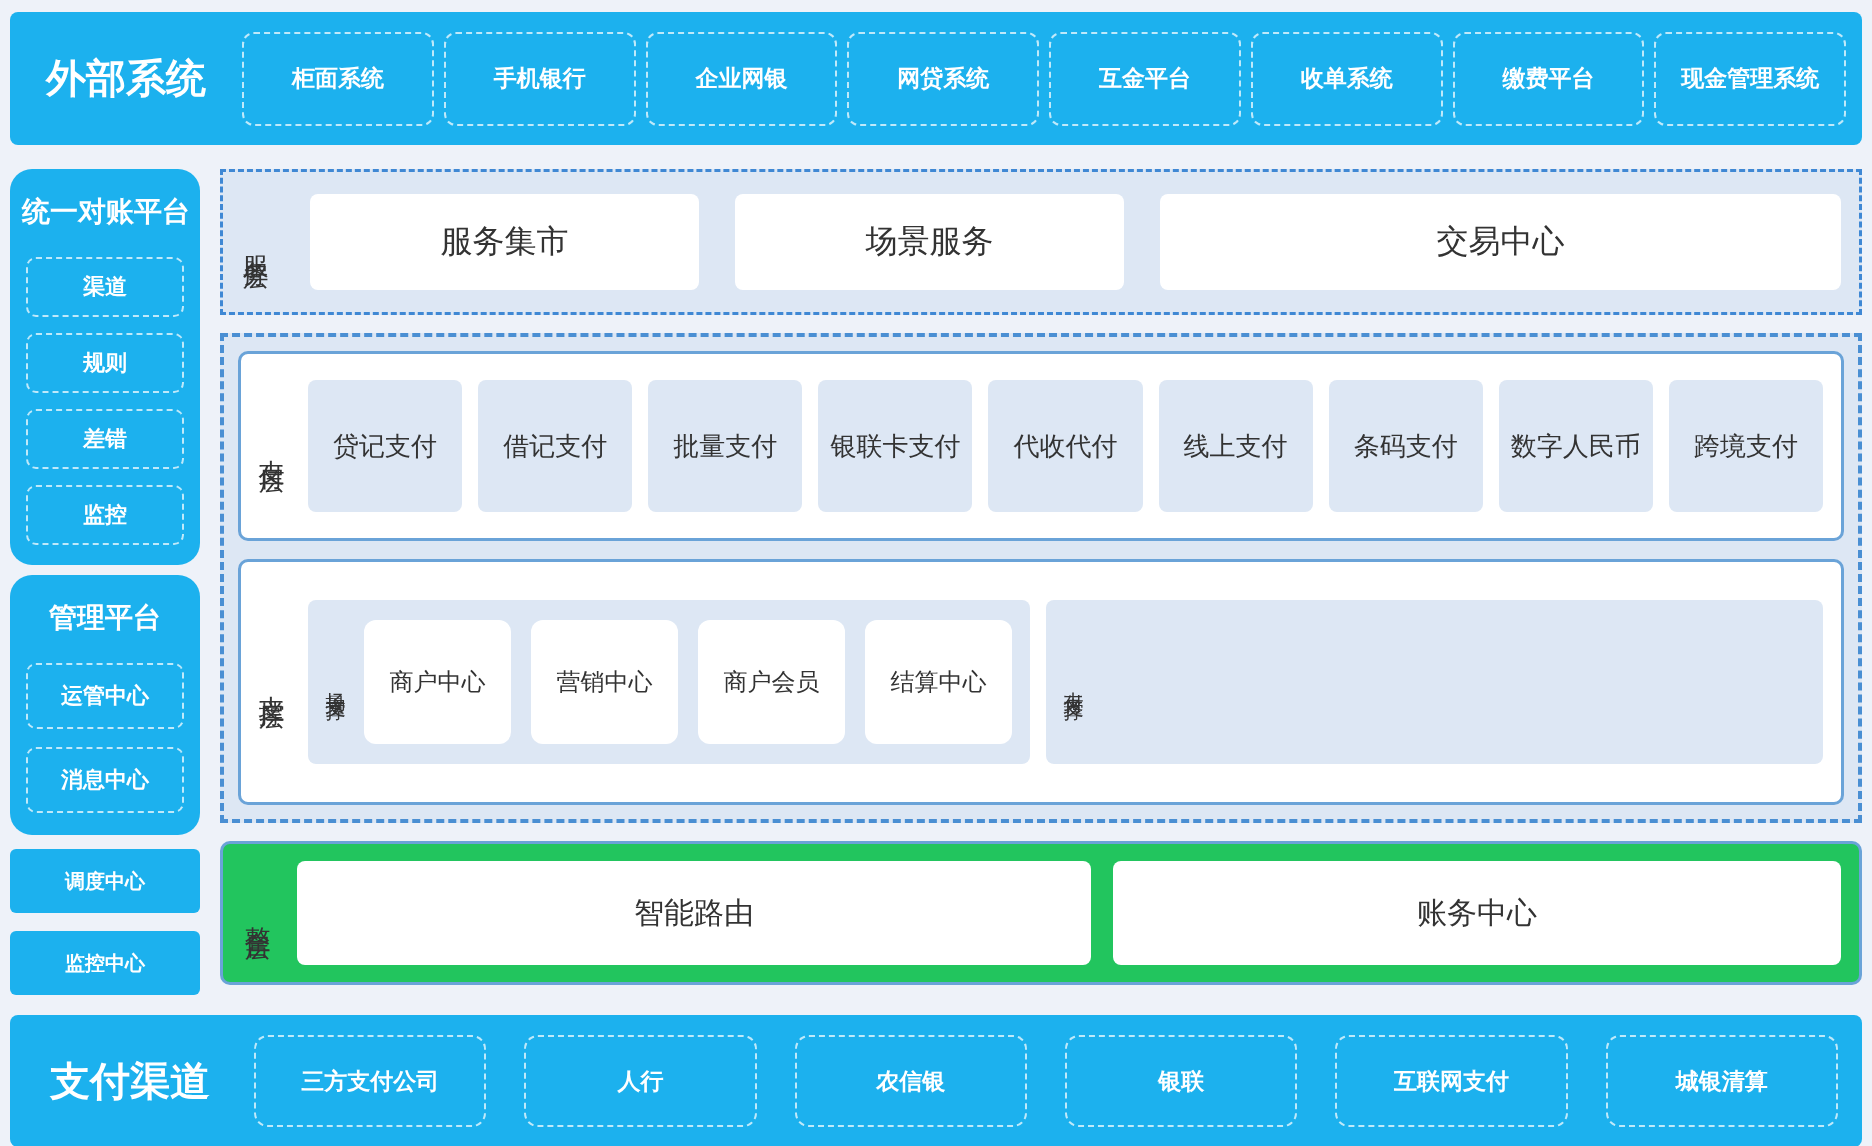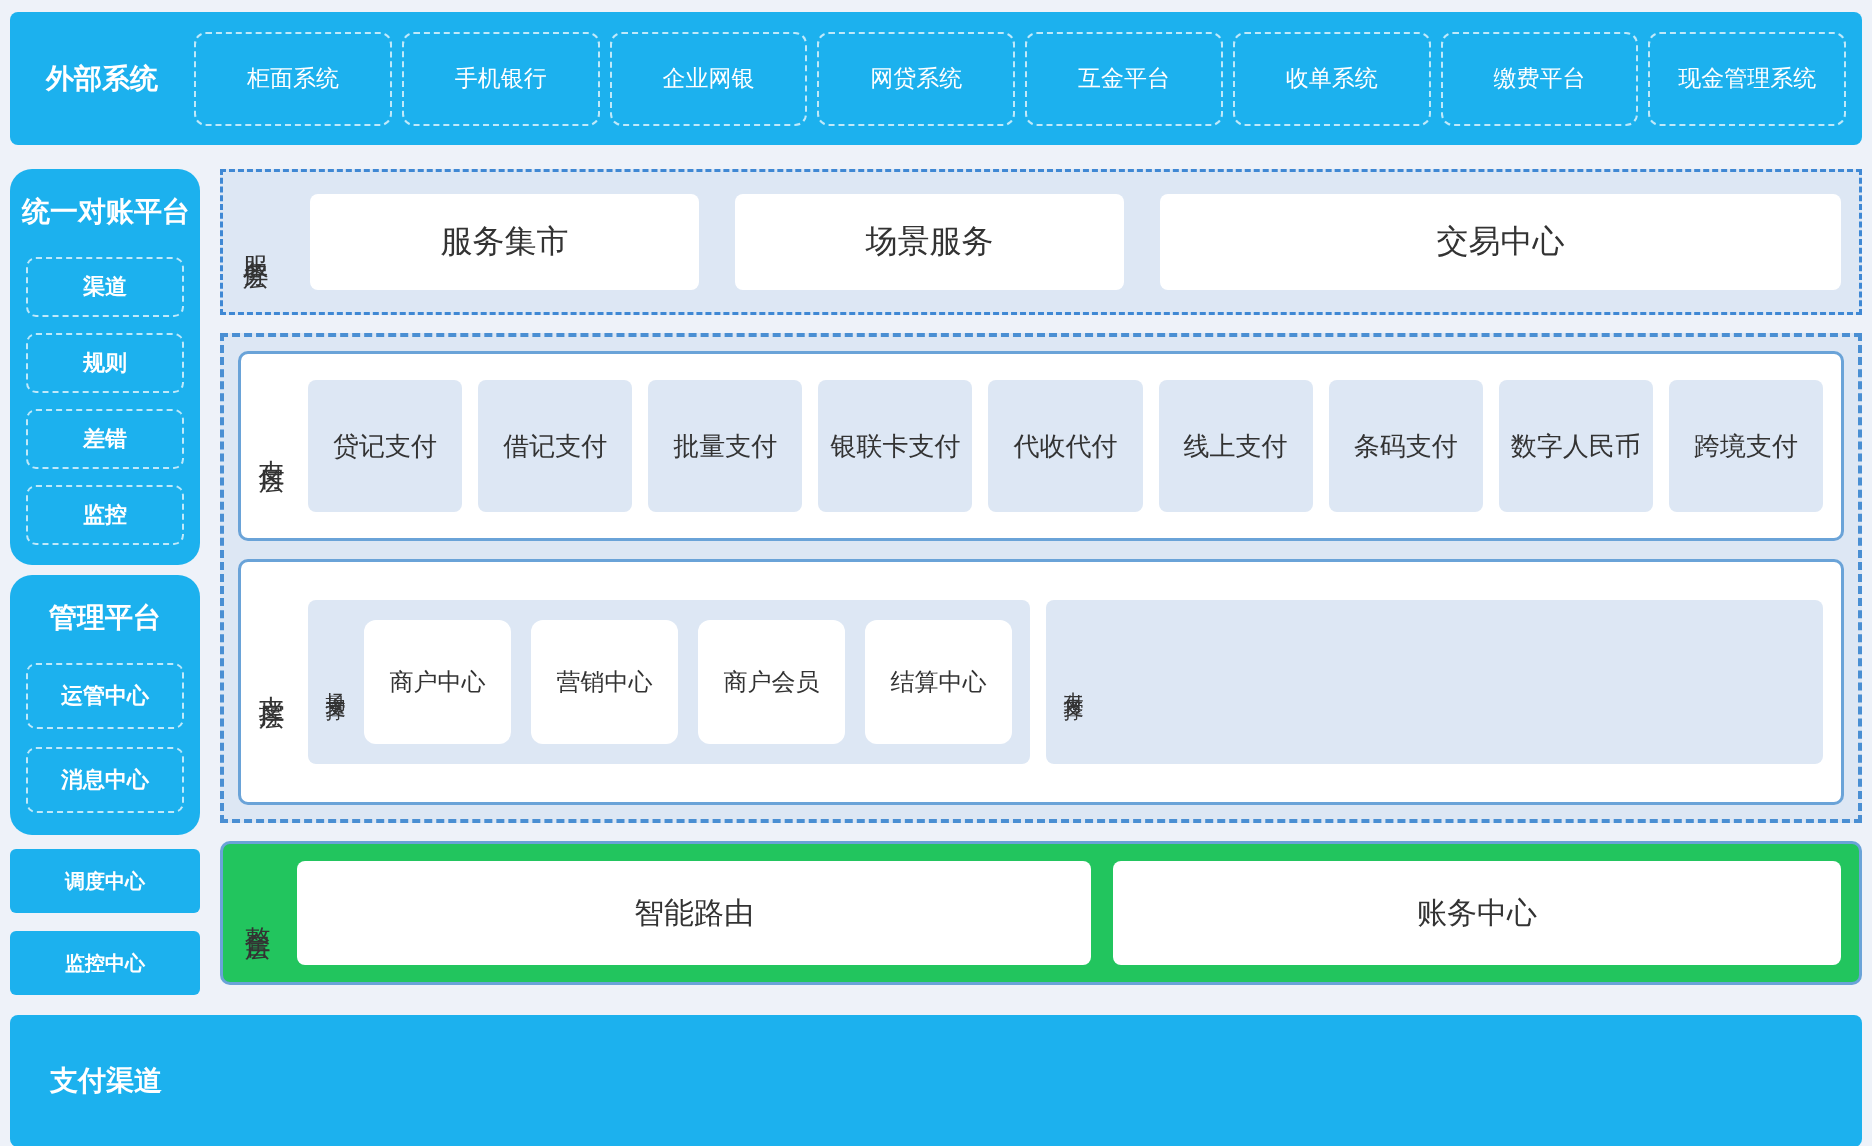--- a/index.html
+++ b/index.html
@@ -17,35 +17,35 @@
   
   .band {
     background:#1cb1ee;
     border-radius:8px;
     display:flex; align-items:center;
     color:#fff;
   }
   .top-band { height:133px; }
   .bottom-band { height:132px; margin-top:20px; }
   .band-label {
-    font-size:28px; font-weight:bold;
+    font-size:40px; font-weight:bold;
     padding:0 36px; white-space:nowrap;text-align:center;
   }
   .bottom-band .band-label { padding:0 44px 0 40px; }
   .band .items {
     flex:1; display:flex; align-items:center;
     gap:10px; padding-right:16px; height:100%;
   }
   .bottom-band .items { gap:38px; padding-right:24px; }
   .dash-box {
     flex:1; height:94px;
     border:2px dashed rgba(255,255,255,0.72);
     border-radius:12px;
     display:flex; align-items:center; justify-content:center;
-    font-size:23px; font-weight:normal; color:#fff;
+    font-size:23px; font-weight:bold; color:#fff;
     white-space:nowrap;
   }
   .bottom-band .dash-box { height:92px; border-radius:14px; }
 
   
   .middle { display:flex; gap:20px; margin-top:24px; align-items:flex-start; }
 
   
   .left-col { width:190px; display:flex; flex-direction:column; flex:none; }
   .left-panel {
@@ -245,15 +245,23 @@
           <div class="white-box">智能路由</div>
           <div class="white-box">账务中心</div>
         </div>
       </div>
 
     </div>
   </div>
 
   <div class="band bottom-band">
     <div class="band-label">支付渠道</div>
+    <div class="items">
+      <div class="dash-box">三方支付公司</div>
+      <div class="dash-box">人行</div>
+      <div class="dash-box">农信银</div>
+      <div class="dash-box">银联</div>
+      <div class="dash-box">互联网支付</div>
+      <div class="dash-box">城银清算</div>
+    </div>
   </div>
 
 </div>
 
 </body></html>

